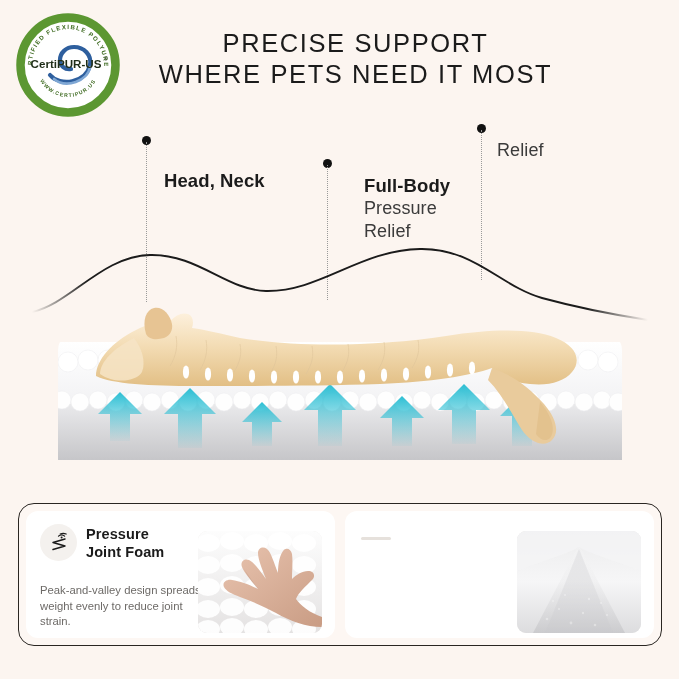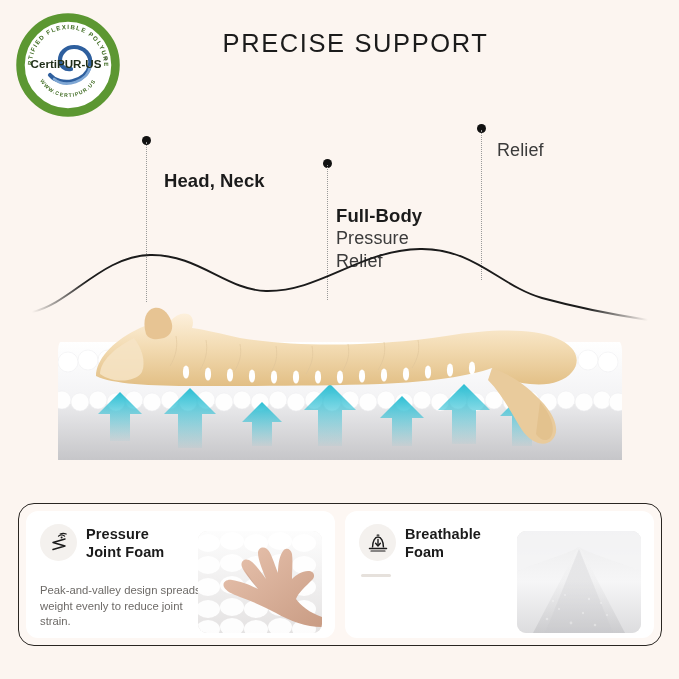--- a/index.html
+++ b/index.html
@@ -35,21 +35,21 @@
   .callout { position:absolute; }
   .callout .c-strong {
     font-size:18.5px; font-weight:700; color:#1b1b1b;
     line-height:23px; letter-spacing:.1px; white-space:nowrap;
   }
   .callout .c-light {
     font-size:18px; font-weight:300; color:#3b3b3b;
     line-height:23px; letter-spacing:.1px; white-space:nowrap;
   }
   #callout-head { left:164px; top:153px;margin-top:16px; }
-  #callout-full { left:336px; top:174px;margin-top:30px; }
+  #callout-full { left:364px; top:174px; }
   #callout-joint{ left:497px; top:139px; }
 
   
   .leader { position:absolute; width:1px; }
   .leader .lline {
     position:absolute; left:0; top:6px; width:0;
     border-left:1px dotted #9a9a9a; height:100%;
   }
   .leader .ldot {
     position:absolute; left:-4px; top:0;
@@ -125,20 +125,21 @@
                C44 53 49 57 55 56" fill="none" stroke="#2e5f9e" stroke-width="4.2" stroke-linecap="round"></path>
       <path d="M38 66 C50 76 72 68 74 54" fill="none" stroke="#7fa7d4" stroke-width="2.6" stroke-linecap="round"></path>
     </g>
     <text x="50" y="55" text-anchor="middle" font-family="Liberation Sans, sans-serif" font-size="11.6" font-weight="bold" fill="#1f2d18">CertiPUR-US</text>
     <text x="88" y="48" font-family="Liberation Sans, sans-serif" font-size="5" fill="#1f2d18">®</text>
   </svg>
 </div>
 
 <div class="headline">
   <div>PRECISE SUPPORT</div>
+  <div>WHERE PETS NEED IT MOST</div>
 </div>
 
 <div class="leader" id="leader-head">
   <div class="ldot"></div>
   <div class="lline"></div>
 </div>
 <div class="leader" id="leader-full">
   <div class="ldot"></div>
   <div class="lline"></div>
 </div>
@@ -428,36 +429,20 @@
                    C108,55 100,62 98,68 C102,74 112,82 124,86 Z"></path>
         </g>
         <g opacity="0.18" fill="#8a6a58">
           <path d="M60,58 C56,54 50,46 46,38"></path>
         </g>
       </svg>
     </div>
   </div>
 
   <div class="card">
-    <div class="card-head">
-      <div class="ic-wrap">
-        <svg width="26" height="26" viewBox="0 0 26 26">
-          <path d="M7.5 17.5 C7.5 11 10 7 13 7 C16 7 18.5 11 18.5 17.5" fill="none" stroke="#1b1b1b" stroke-width="1.4" stroke-linejoin="round"></path>
-          <path d="M12.2 5.2 L13.8 5.2" stroke="#1b1b1b" stroke-width="1.3" stroke-linecap="round"></path>
-          <path d="M13 9.5 L13 15.4" stroke="#1b1b1b" stroke-width="1.4" stroke-linecap="round"></path>
-          <path d="M10.6 13.2 L13 16 L15.4 13.2" fill="none" stroke="#1b1b1b" stroke-width="1.4" stroke-linecap="round" stroke-linejoin="round"></path>
-          <path d="M4.5 18.6 L21.5 18.6" stroke="#1b1b1b" stroke-width="1.5" stroke-linecap="round"></path>
-          <path d="M6 21 L20 21" stroke="#1b1b1b" stroke-width="1.2" stroke-linecap="round"></path>
-        </svg>
-      </div>
-      <div>
-        <div class="card-title">Breathable</div>
-        <div class="card-title">Foam</div>
-      </div>
-    </div>
     <div class="divider"></div>
 
     <div class="thumb">
       <svg width="124" height="102" viewBox="0 0 124 102">
         <defs>
           <linearGradient id="fm2" x1="0" y1="0" x2="0" y2="1">
             <stop offset="0" stop-color="#ececed"></stop>
             <stop offset="0.5" stop-color="#f6f6f7"></stop>
             <stop offset="1" stop-color="#dcdcde"></stop>
           </linearGradient>

